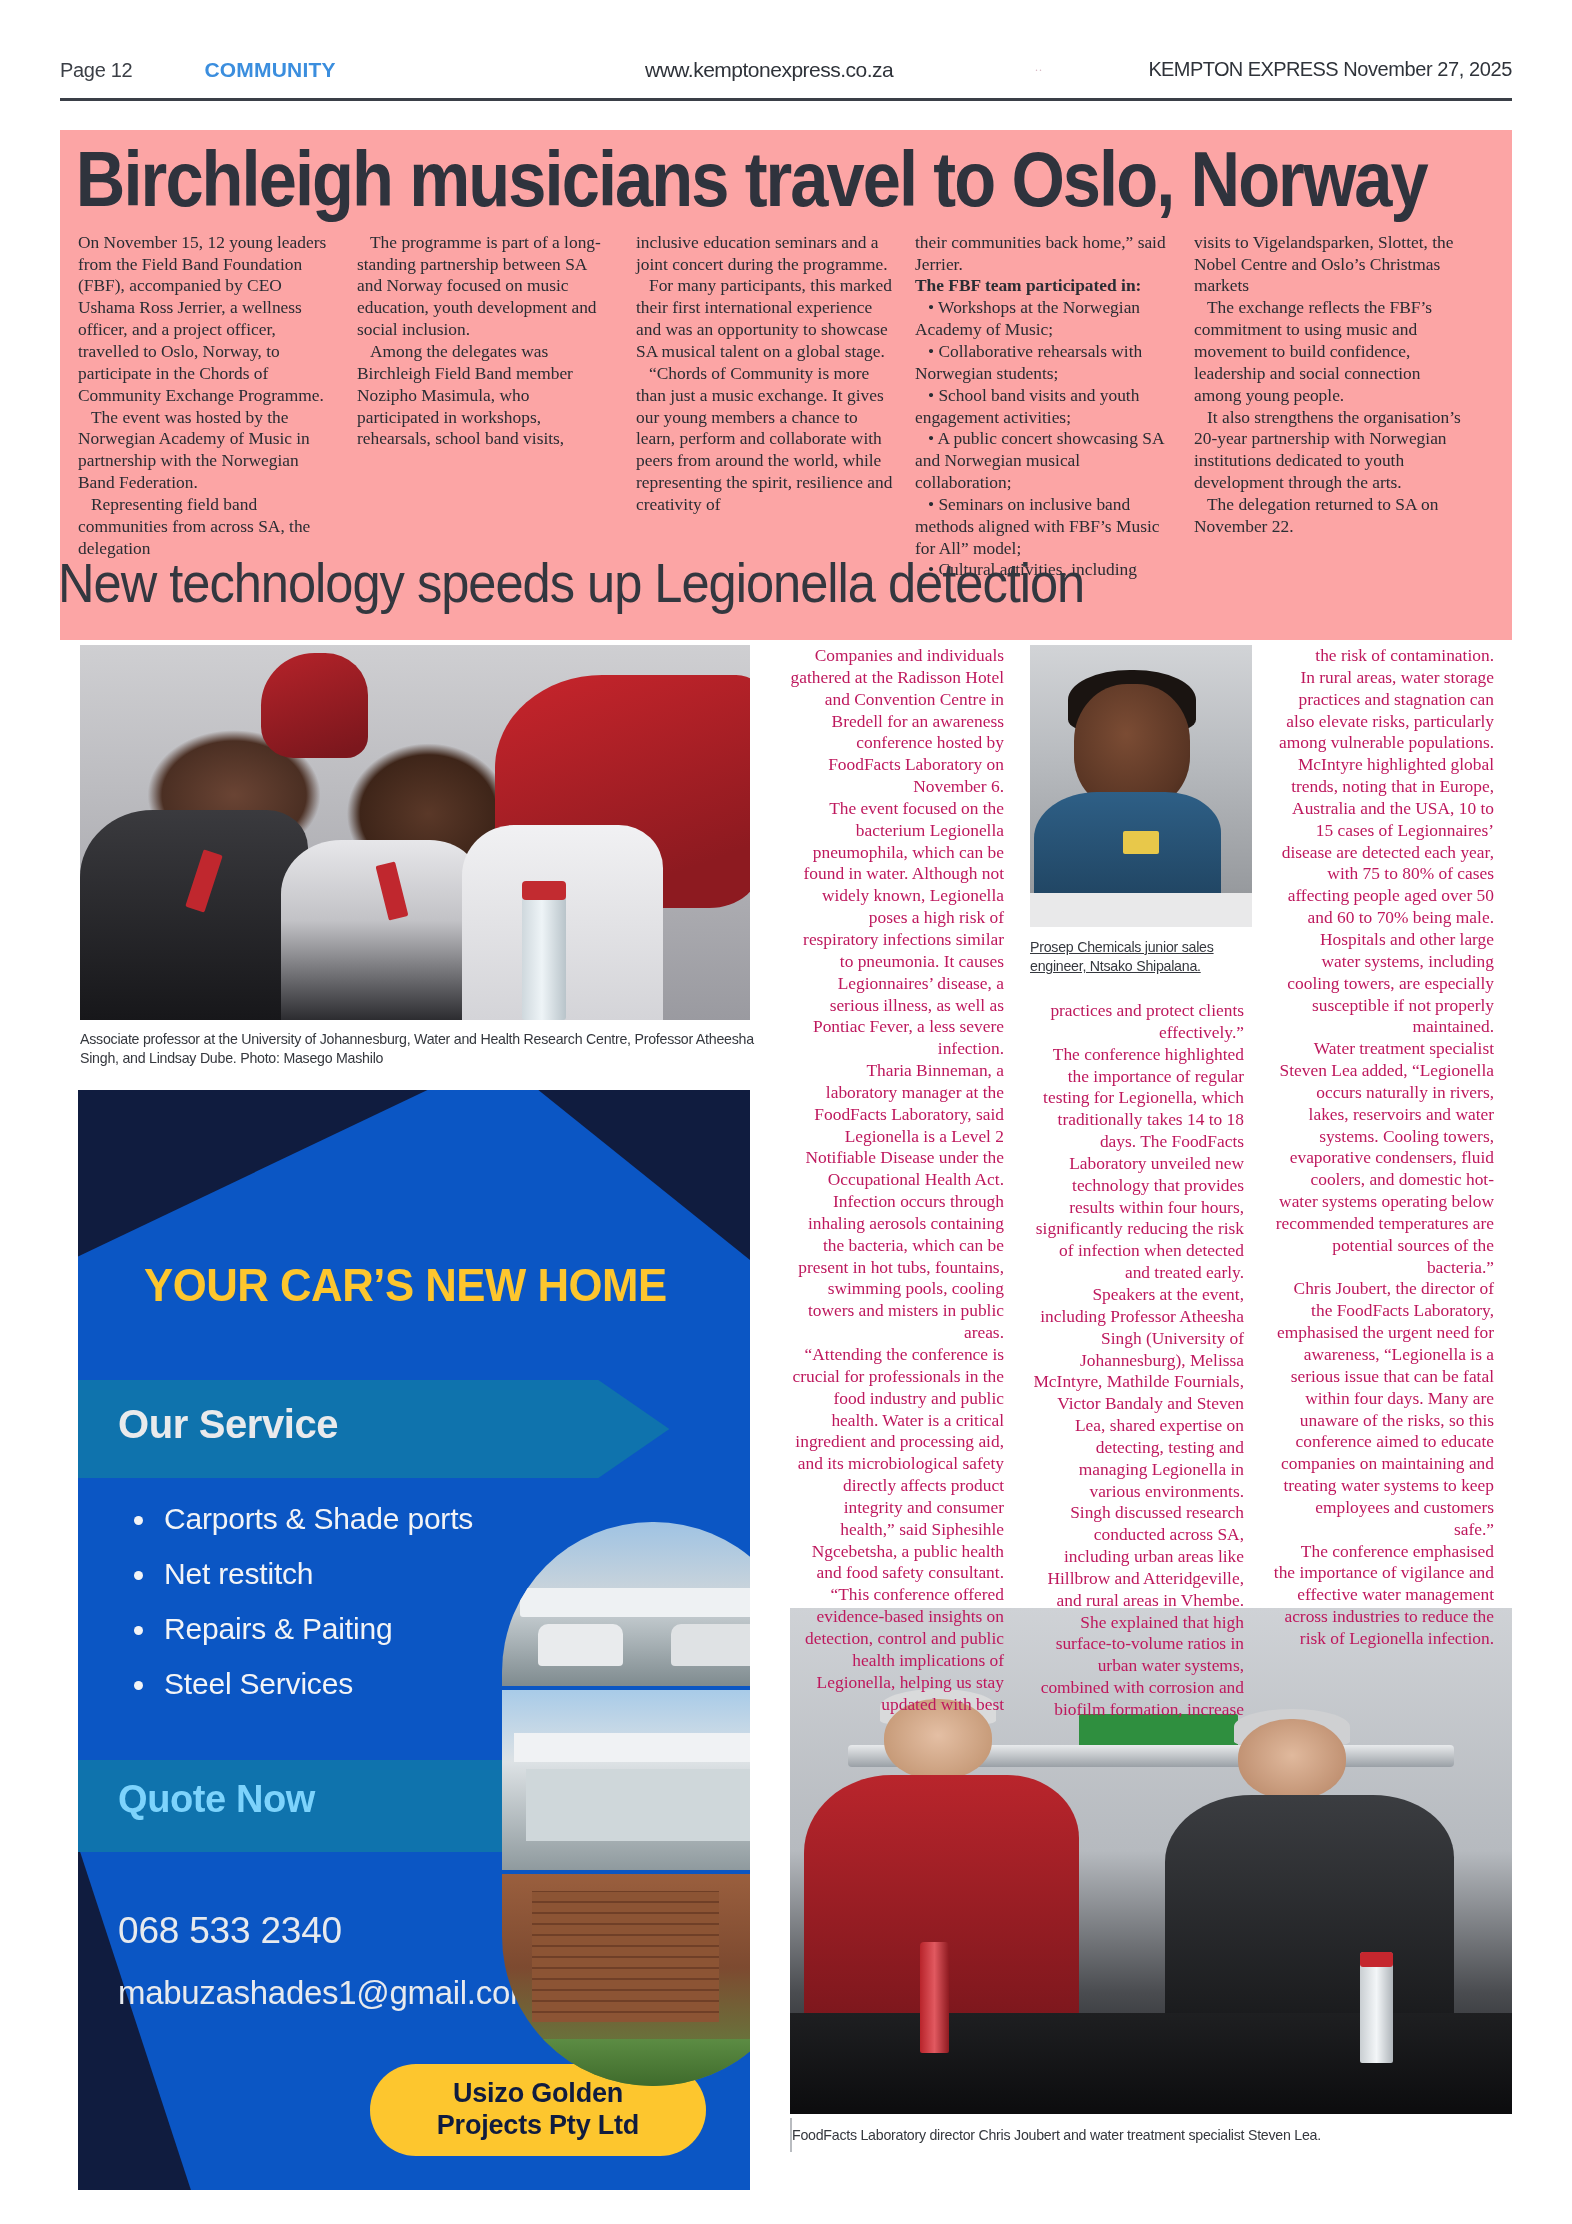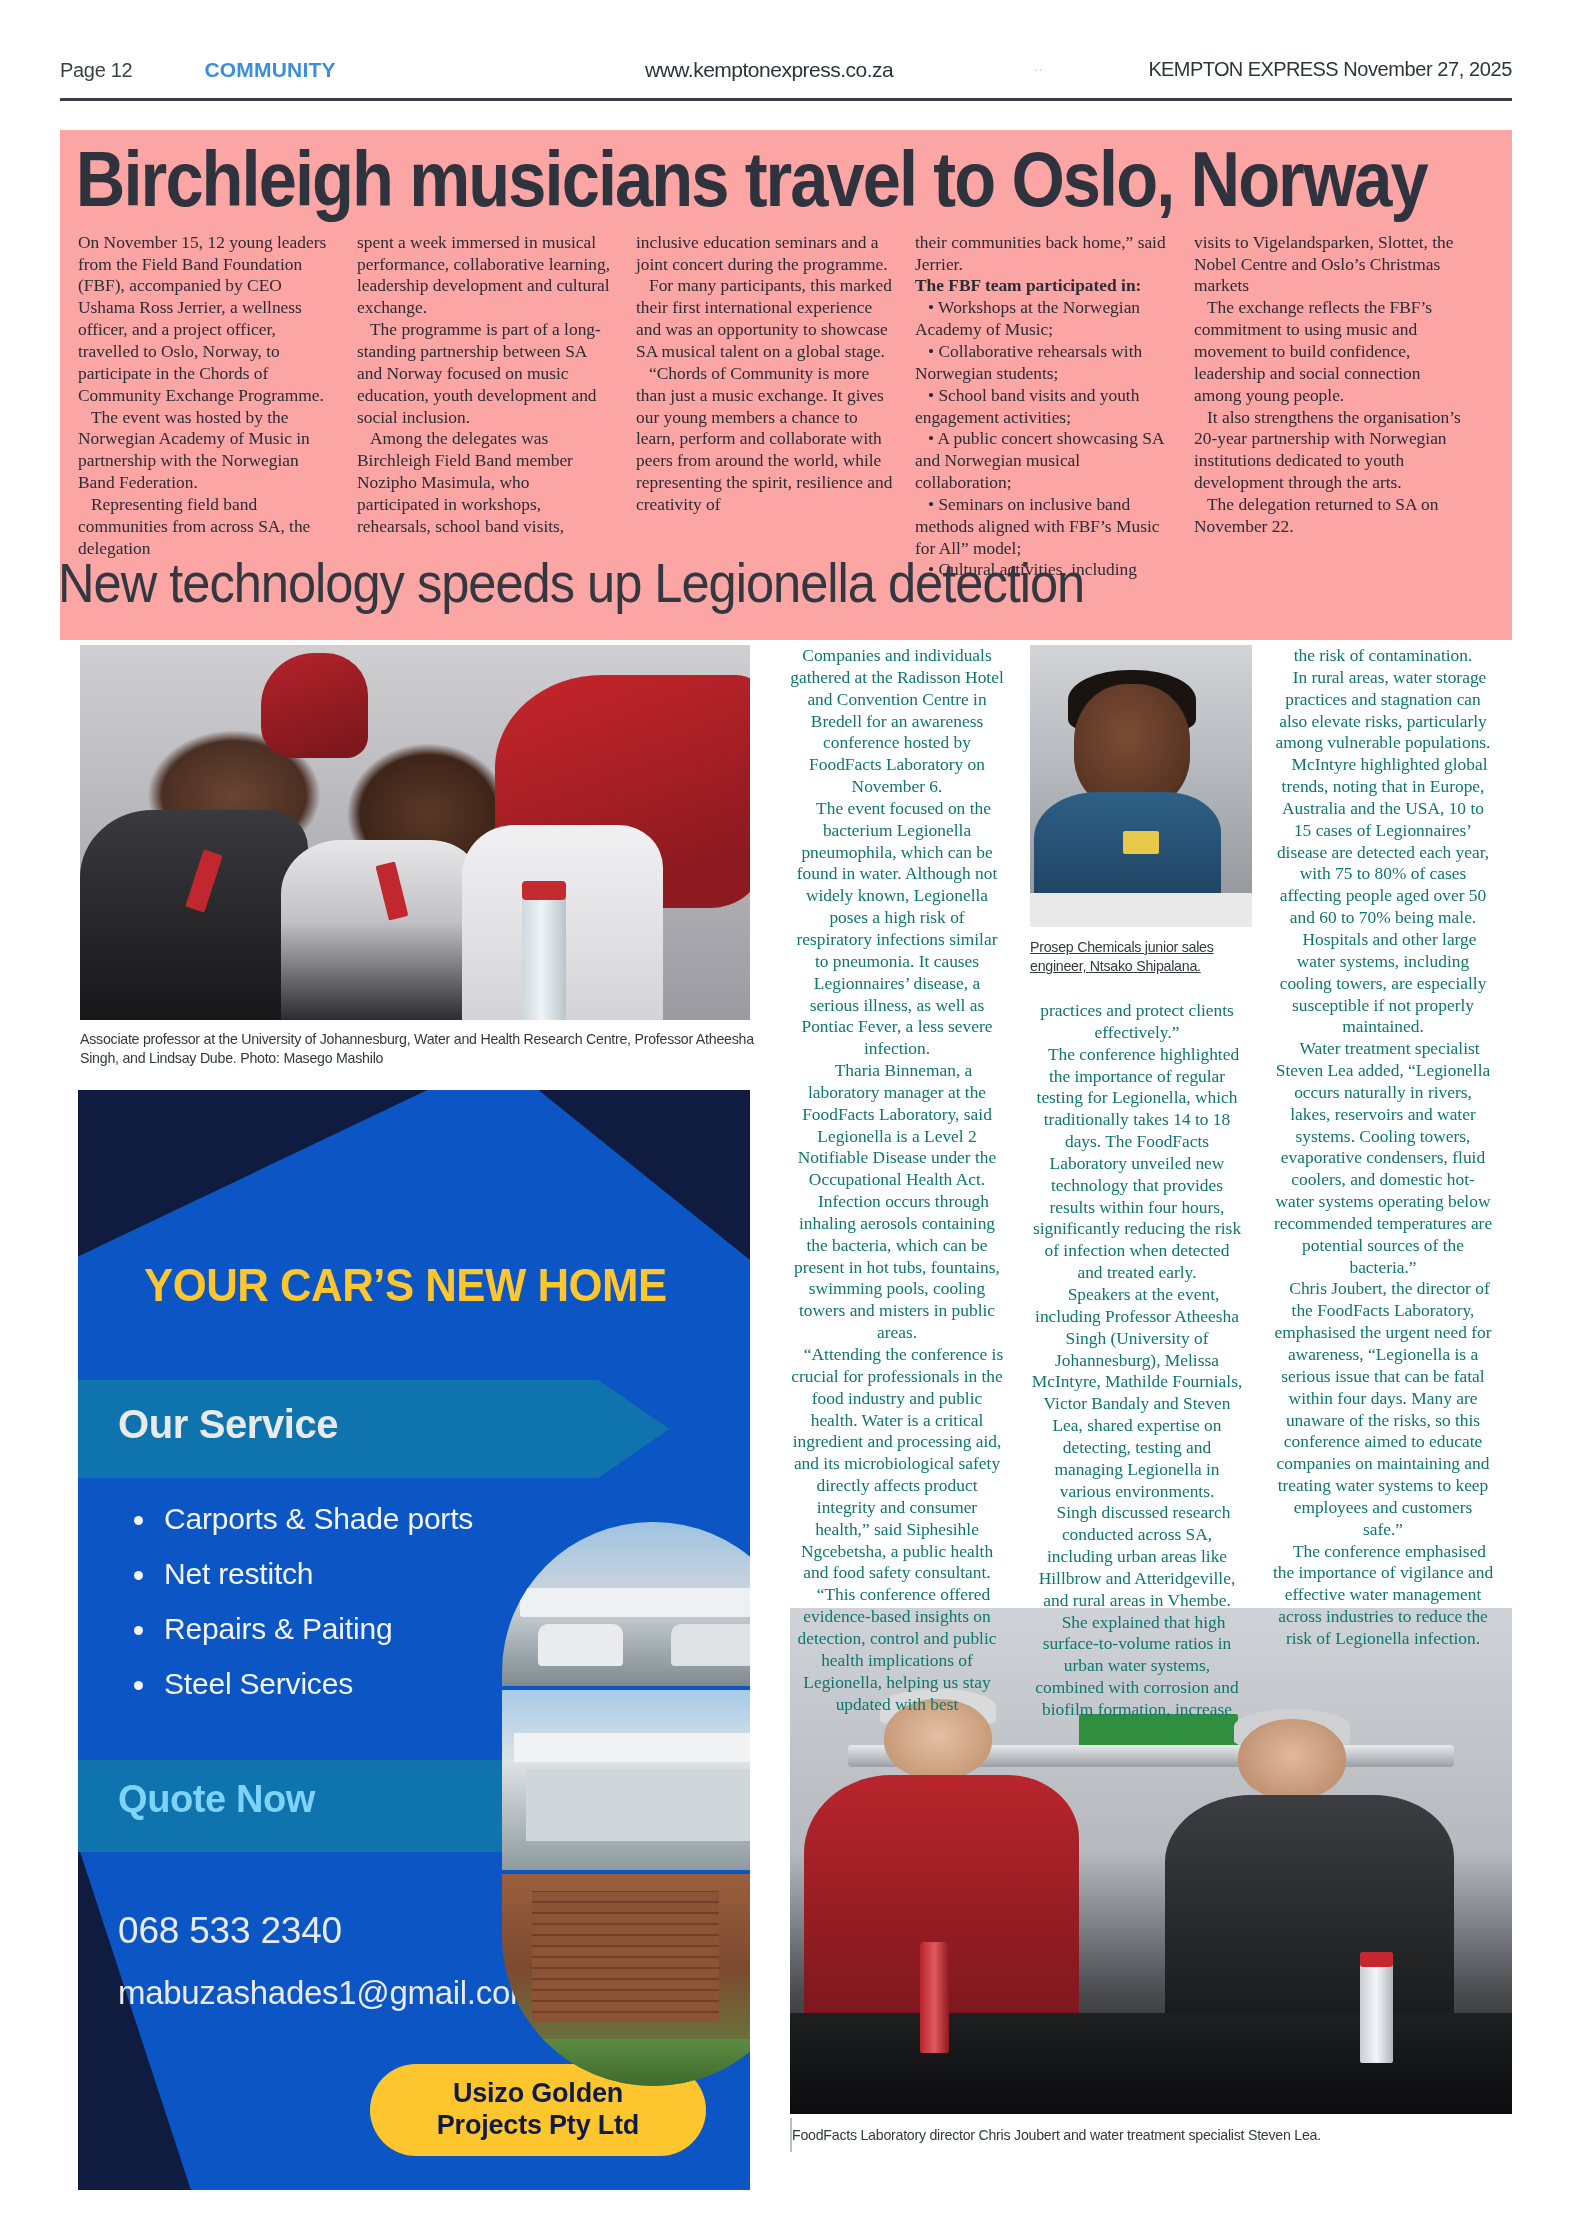--- a/index.html
+++ b/index.html
@@ -234,22 +234,22 @@
     background: linear-gradient(90deg,#c9ced2,#f3f6f8,#aeb4b9); border-radius:4px 4px 2px 2px;
   }
   #photo-bottom .b2cap {
     position:absolute; left:79%; top:68%; width:4.5%; height:3%;
     background:#c5272e; border-radius:3px;
   }
 
   
   .a2col {
     position: absolute;
-    font-size: 17.4px; line-height: 1.255; color: #0f766e;
-    text-align: center;
+    font-size: 17.4px; line-height: 1.255; color: #be185d;
+    text-align: right;
   }
   .a2col p { margin: 0; }
   .a2col p.ind { text-indent: 13px; }
 
   #a2-c1 { left: 790px; top: 645px; width: 214px; }
   #a2-c2 { left: 1030px; top: 1000px; width: 214px; }
   #a2-c3 { left: 1272px; top: 645px; width: 222px; }
 
   
   .ad {
@@ -397,21 +397,20 @@
   <div class="art1-head">Birchleigh musicians travel to Oslo, Norway</div>
   <div class="art1-cols">
 
     <div class="art1-col">
       <p>On November 15, 12 young leaders from the Field Band Foundation (FBF), accompanied by CEO Ushama Ross Jerrier, a wellness officer, and a project officer, travelled to Oslo, Norway, to participate in the Chords of Community Exchange Programme.</p>
       <p class="ind">The event was hosted by the Norwegian Academy of Music in partnership with the Norwegian Band Federation.</p>
       <p class="ind">Representing field band communities from across SA, the delegation</p>
     </div>
 
     <div class="art1-col">
-      <p>spent a week immersed in musical performance, collaborative learning, leadership development and cultural exchange.</p>
       <p class="ind">The programme is part of a long-standing partnership between SA and Norway focused on music education, youth development and social inclusion.</p>
       <p class="ind">Among the delegates was Birchleigh Field Band member Nozipho Masimula, who participated in workshops, rehearsals, school band visits,</p>
     </div>
 
     <div class="art1-col">
       <p>inclusive education seminars and a joint concert during the programme.</p>
       <p class="ind">For many participants, this marked their first international experience and was an opportunity to showcase SA musical talent on a global stage.</p>
       <p class="ind">“Chords of Community is more than just a music exchange. It gives our young members a chance to learn, perform and collaborate with peers from around the world, while representing the spirit, resilience and creativity of</p>
     </div>
 

